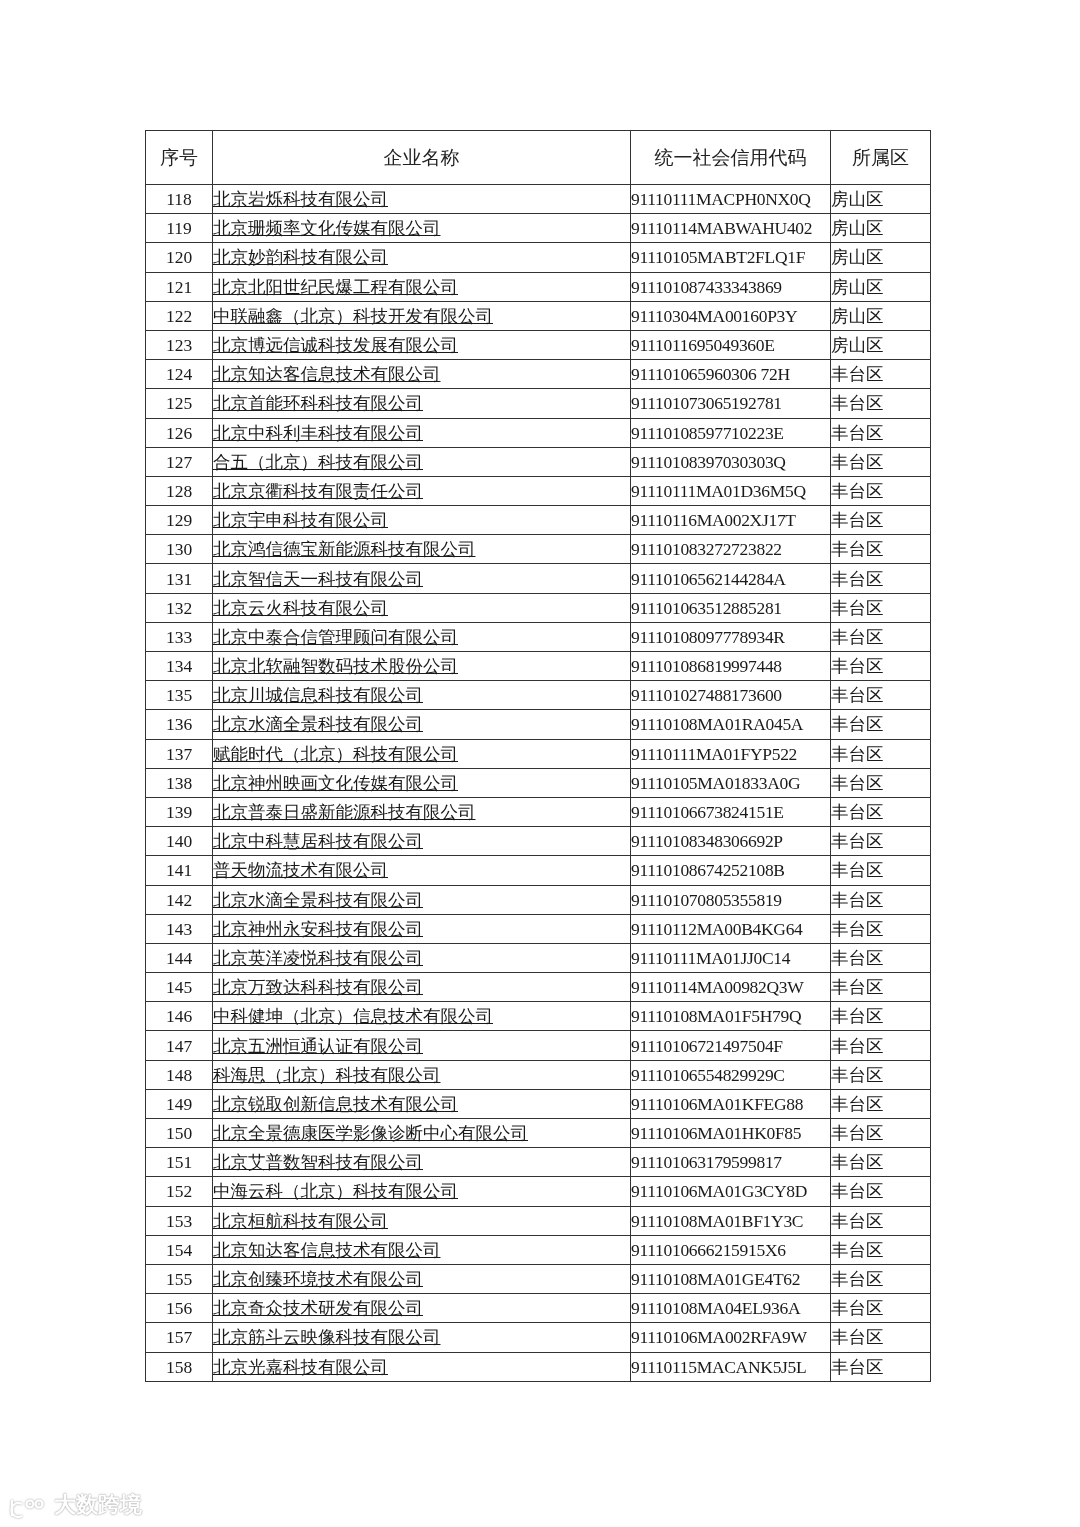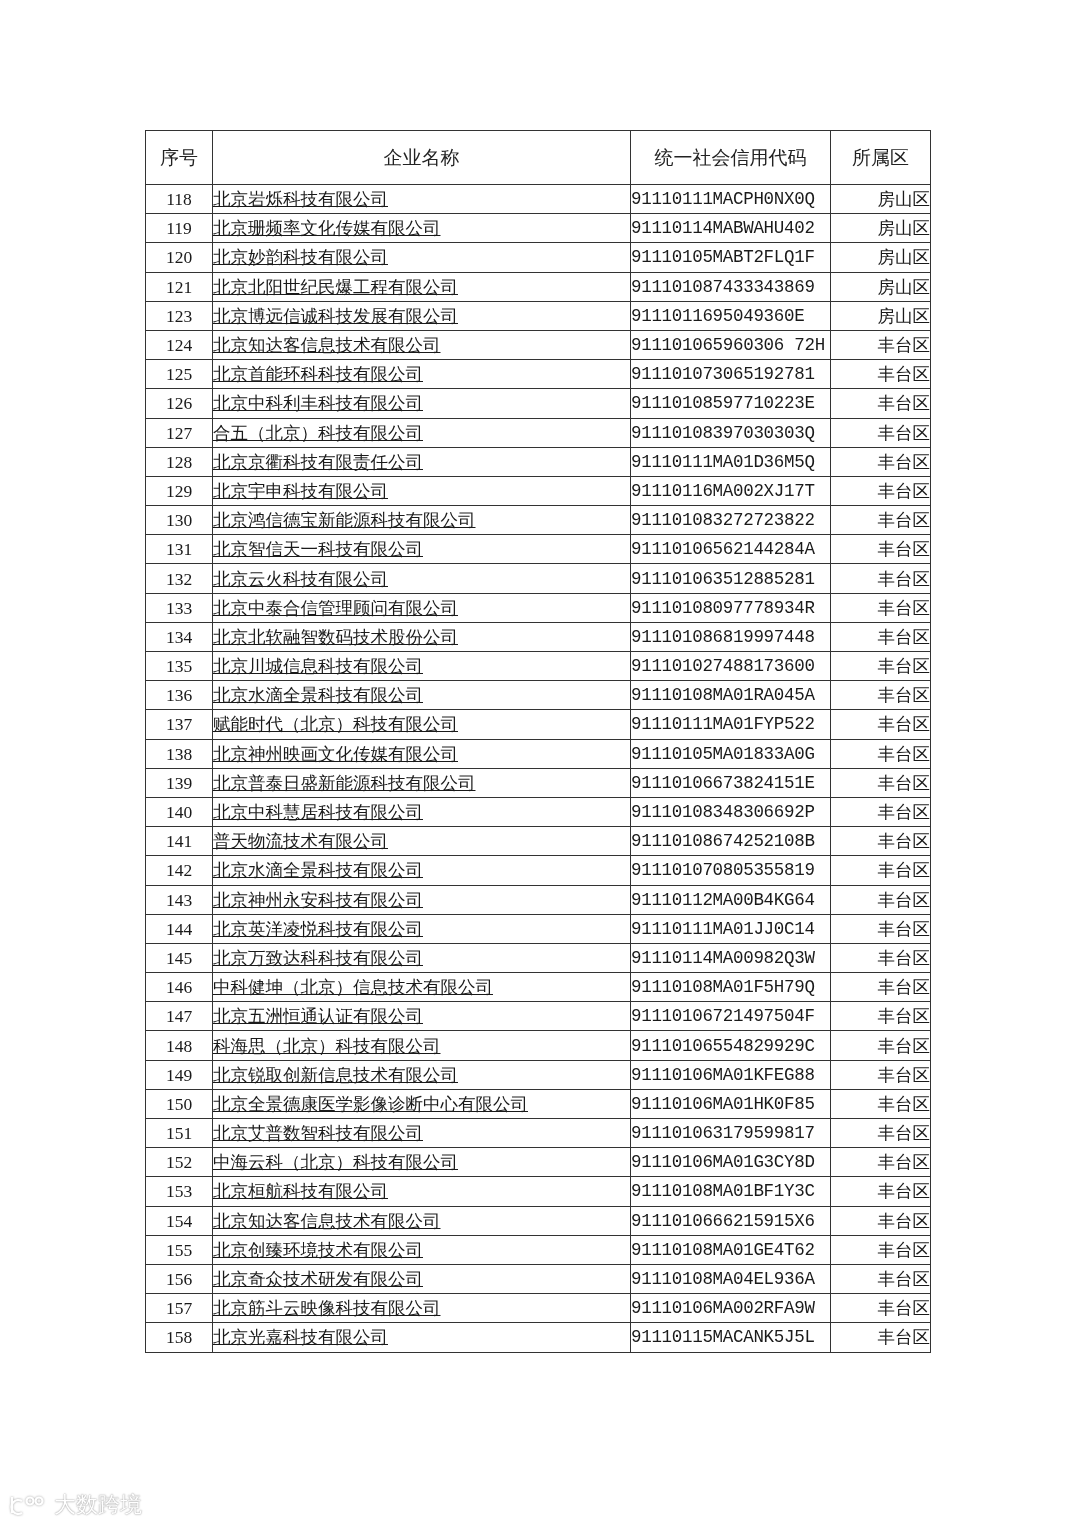--- a/index.html
+++ b/index.html
@@ -45,35 +45,36 @@
       height: 28.2px;
       font-size: 17.5px;
       line-height: 28px;
     }
     col.c-idx { width: 67px; }
     col.c-name { width: 418px; }
     col.c-code { width: 200px; }
     col.c-dist { width: 100px; }
     td.idx { text-align: center; font-family: "Liberation Serif", serif; font-size: 19px; }
     td.name { text-align: left; padding-left: 9px; text-decoration: underline; }
-    td.code { text-align: left; padding-left: 10px; font-family: Liberation Mono, monospace; font-size: 17px; letter-spacing: -0.3px; transform-origin: left; }
-    td.dist { text-align: right; font-family: Liberation Serif, serif; }
+    td.code { text-align: left; padding-left: 10px; font-family: Liberation Serif, serif; font-size: 17px; letter-spacing: -0.3px; transform-origin: left; }
+    td.dist { text-align: left; font-family: Liberation Serif, serif; }
     th.name-h { text-align: center; }
     .watermark {
       position: absolute;
       left: 8px;
       top: 1490px;
       display: flex;
-      align-items: center;
+      align-items: flex-end;
       gap: 6px;
       color: #ffffff;
       font-family: "DejaVu Sans", sans-serif;
       font-size: 22px;
       text-shadow: 0 0 2px #9a9a9a, 0 0 1px #9a9a9a;
       opacity: 0.9;
+      font-weight: bold;
     }
     .wm-logo {
       width: 40px; height: 24px;
       display: inline-block;
     }
   </style>
 </head>
 <body>
 
 <div class="page">
@@ -111,20 +112,26 @@
           <td class="code">91110105MABT2FLQ1F</td>
           <td class="dist">房山区</td>
         </tr>
         <tr>
           <td class="idx">121</td>
           <td class="name">北京北阳世纪民爆工程有限公司</td>
           <td class="code">911101087433343869</td>
           <td class="dist">房山区</td>
         </tr>
         <tr>
+          <td class="idx">122</td>
+          <td class="name">中联融鑫（北京）科技开发有限公司</td>
+          <td class="code">91110304MA00160P3Y</td>
+          <td class="dist">房山区</td>
+        </tr>
+        <tr>
           <td class="idx">123</td>
           <td class="name">北京博远信诚科技发展有限公司</td>
           <td class="code">9111011695049360E</td>
           <td class="dist">房山区</td>
         </tr>
         <tr>
           <td class="idx">124</td>
           <td class="name">北京知达客信息技术有限公司</td>
           <td class="code">911101065960306 72H</td>
           <td class="dist">丰台区</td>

